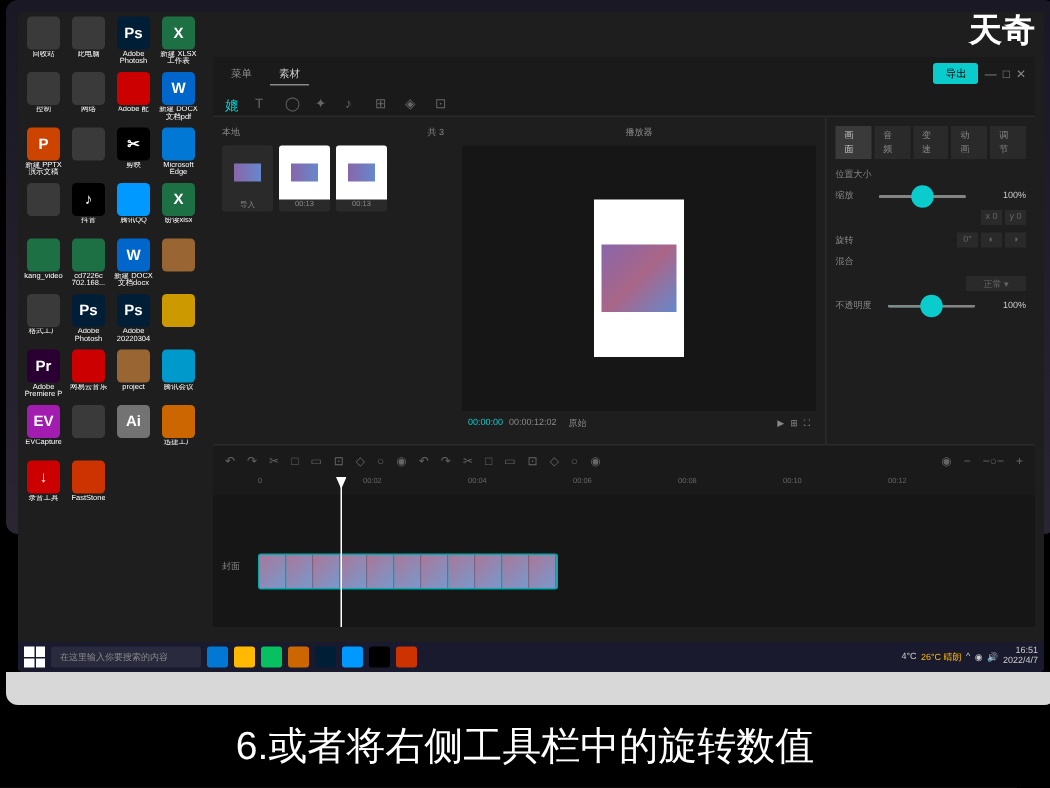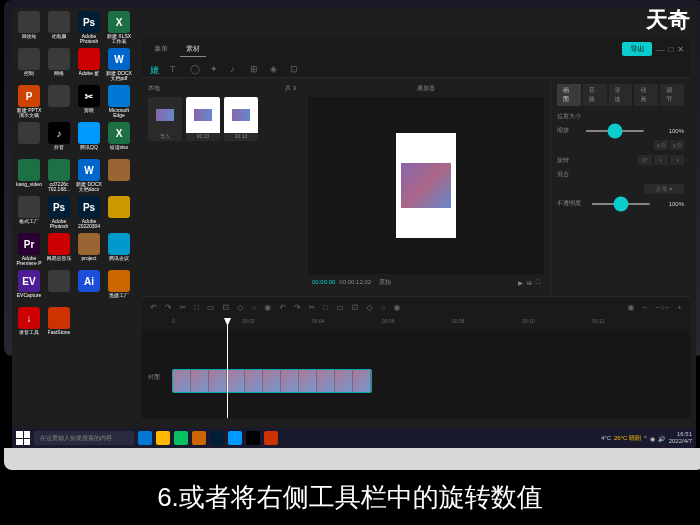--- a/index.html
+++ b/index.html
@@ -181,29 +181,29 @@
           </div>
           <div class="dicon">
             <div class="dicon-img" style="background:#996633"></div>
             <div class="dicon-lbl">project</div>
           </div>
           <div class="dicon">
             <div class="dicon-img" style="background:#0099cc"></div>
             <div class="dicon-lbl">腾讯会议</div>
           </div>
           <div class="dicon">
-            <div class="dicon-img" style="background:#4c1d95">EV</div>
+            <div class="dicon-img" style="background:#a21caf">EV</div>
             <div class="dicon-lbl">EVCapture</div>
           </div>
           <div class="dicon">
             <div class="dicon-img" style="background:#3a3a3a"></div>
             <div class="dicon-lbl"></div>
           </div>
           <div class="dicon">
-            <div class="dicon-img" style="background:#1d4ed8">Ai</div>
+            <div class="dicon-img" style="background:#737373">Ai</div>
             <div class="dicon-lbl"></div>
           </div>
           <div class="dicon">
             <div class="dicon-img" style="background:#cc6600"></div>
             <div class="dicon-lbl">迅捷工厂</div>
           </div>
           <div class="dicon">
             <div class="dicon-img" style="background:#cc0000">↓</div>
             <div class="dicon-lbl">录音工具</div>
           </div>

